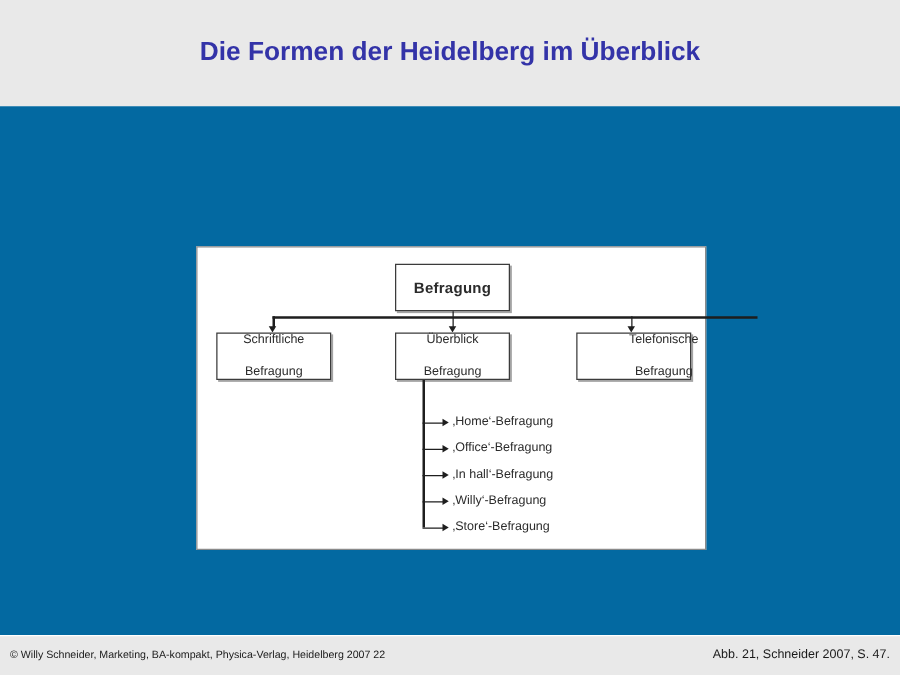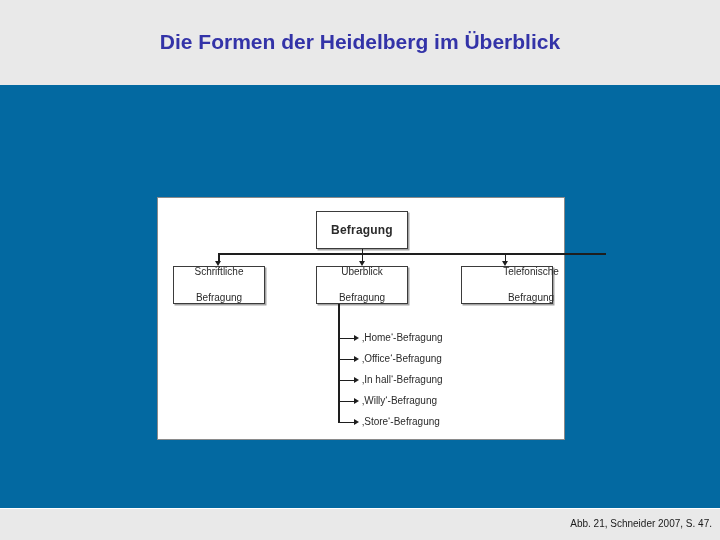--- a/index.html
+++ b/index.html
@@ -259,14 +259,15 @@
       <span class="tick"></span>
       <span class="tick-arrow"></span>
       <span class="sub-label">‚Store‘-Befragung</span>
     </div>
 
   </div>
 </div>
 
 <div class="footer-band">
   <div class="footer-rule"></div>
+  <div class="footer-left">© Willy Schneider, Marketing, BA-kompakt, Physica-Verlag, Heidelberg 2007   22</div>
   <div class="footer-right">Abb. 21, Schneider 2007, S. 47.</div>
 </div>
 
 </body></html>

